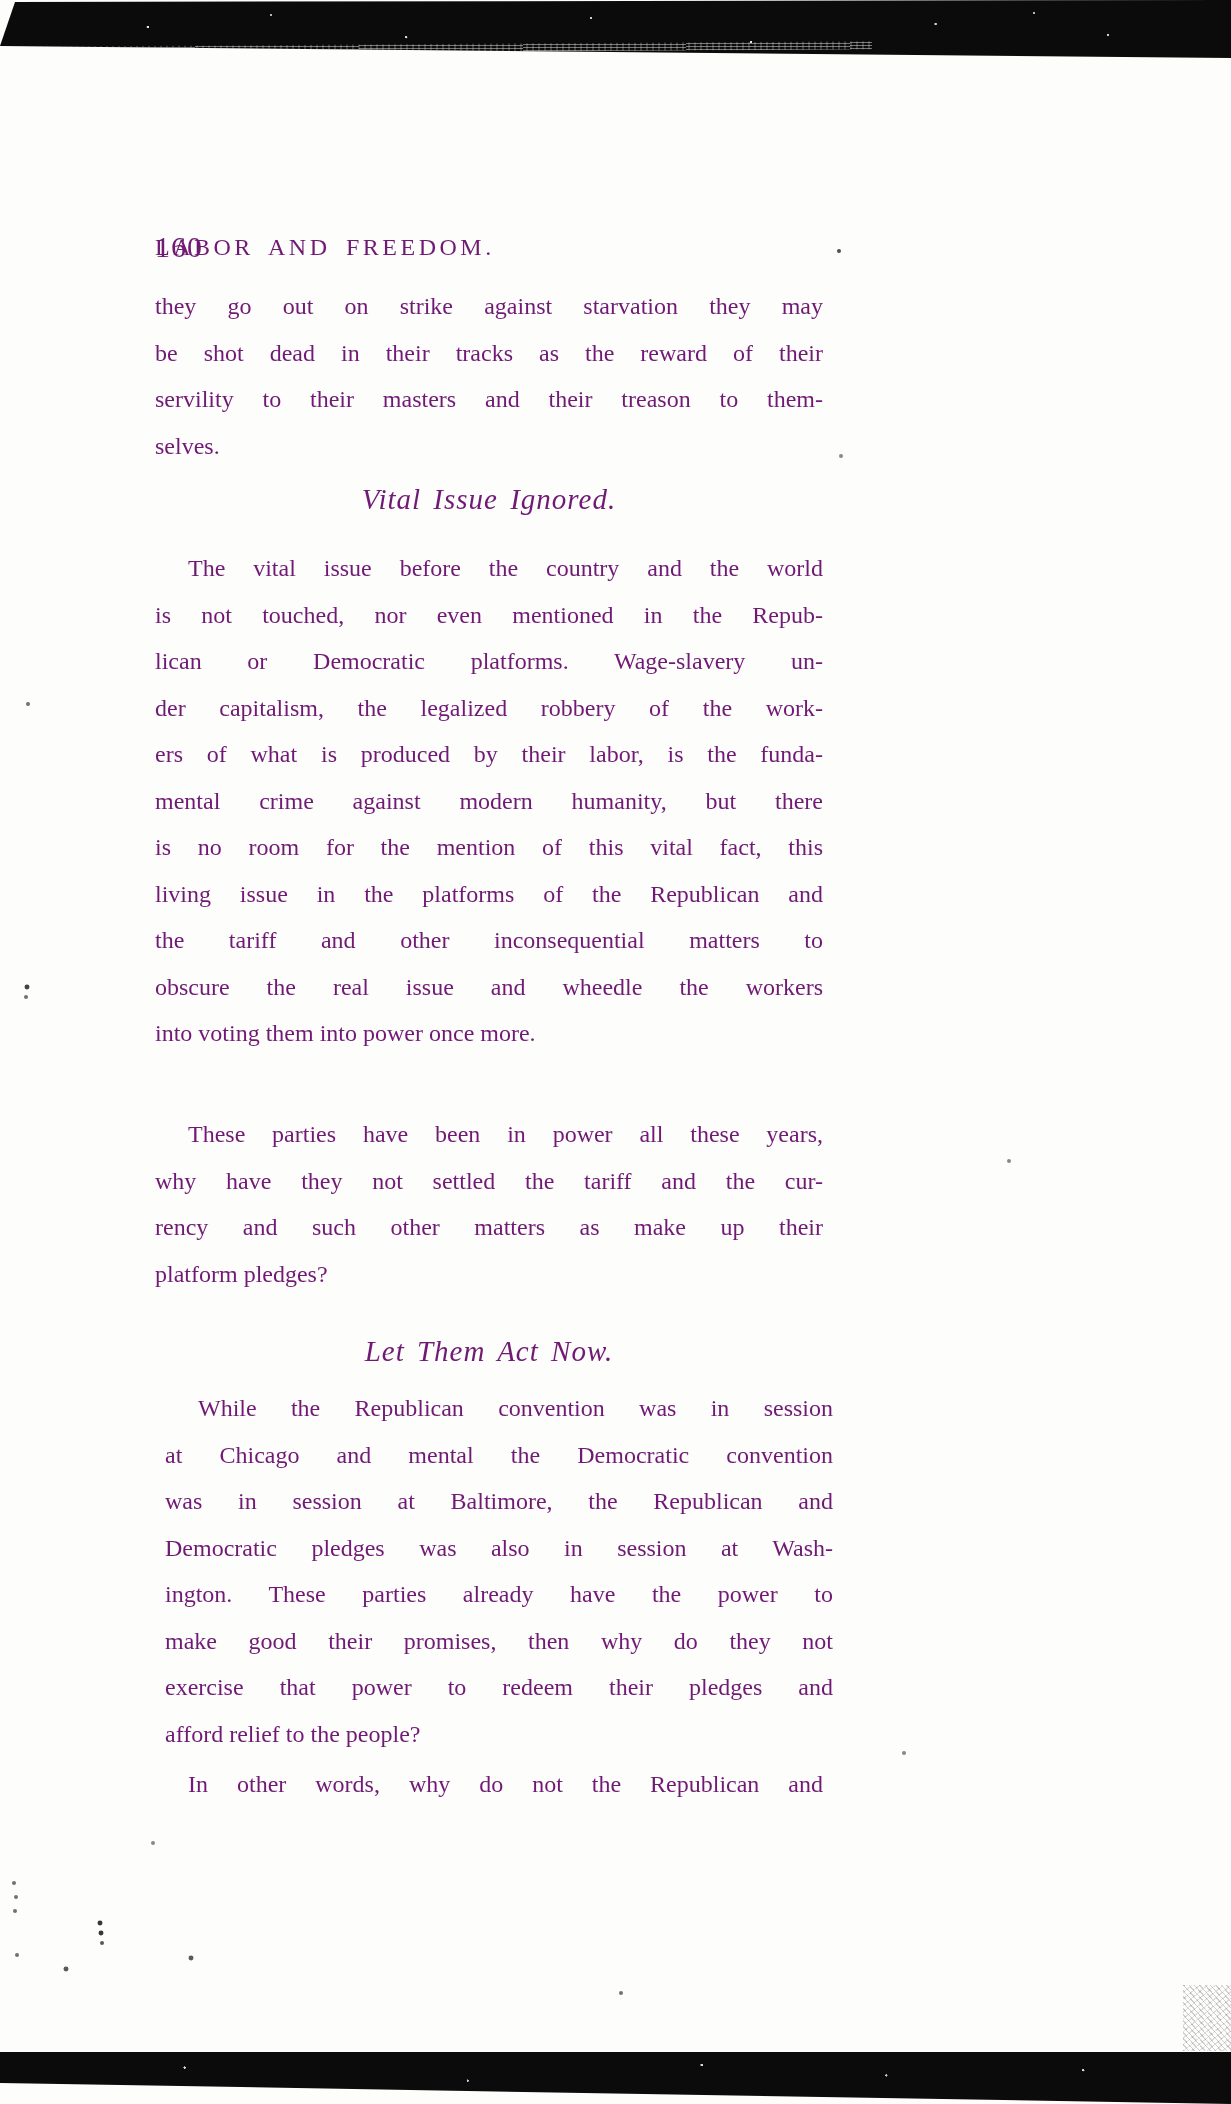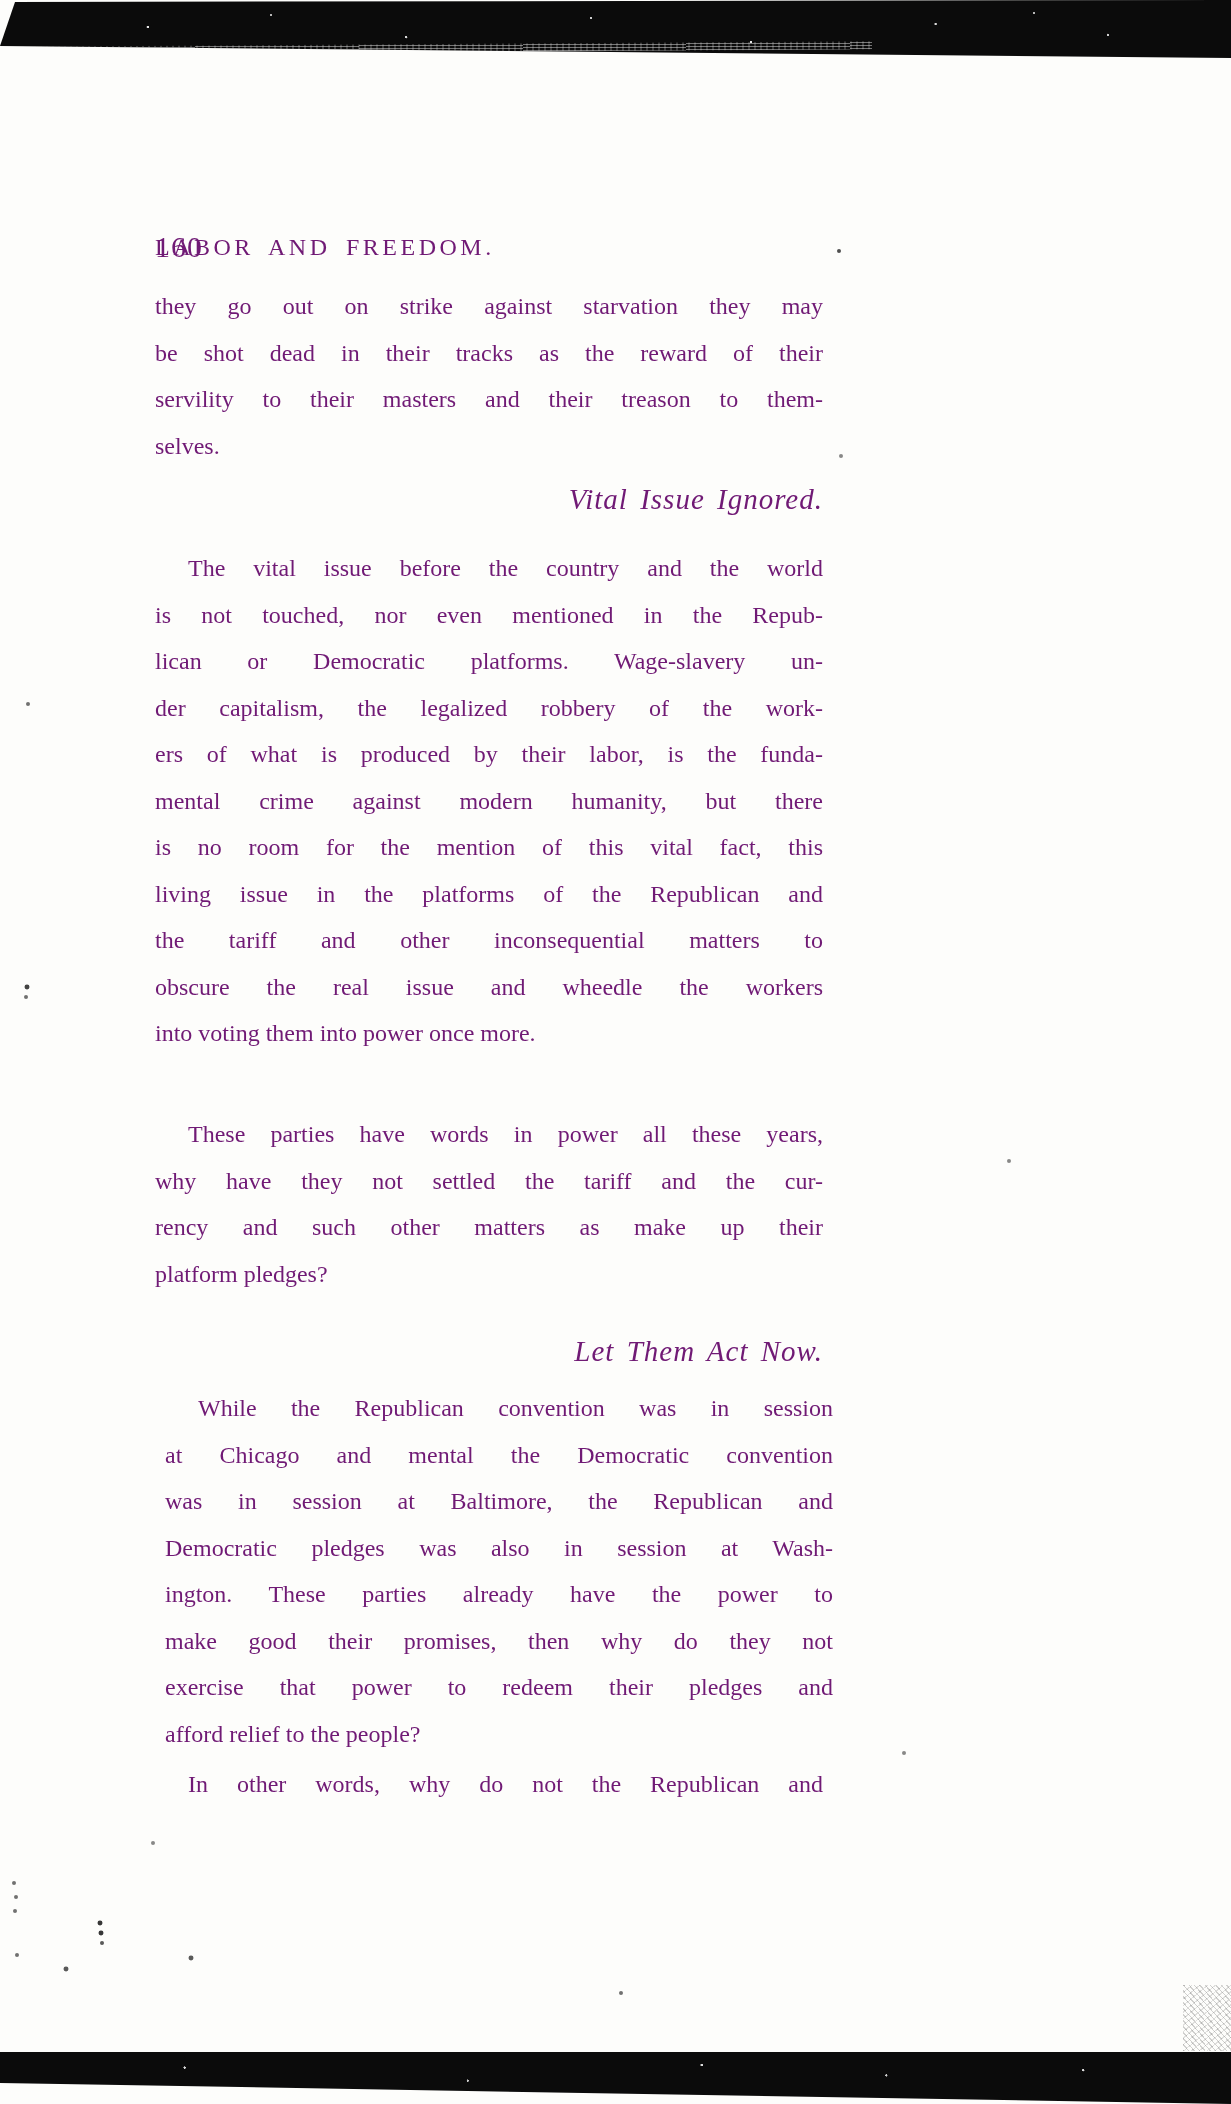--- a/index.html
+++ b/index.html
@@ -87,21 +87,21 @@
   .para{font-size:24px;line-height:46.5px;}
   .line{white-space:nowrap;}
   .jl{text-align:justify;text-align-last:justify;white-space:normal;}
   .indent{padding-left:33px;}
   .p1{top:283px;}
   .p2{top:545px;}
   .p3{top:1111px;}
   .p4{top:1385px;margin-left:10px;}
   .p5{top:1761px;}
   .heading{
-    font-style:italic;font-size:29px;line-height:46px;text-align:right;
+    font-style:italic;font-size:29px;line-height:46px;text-align:center;
     letter-spacing:1px;word-spacing:4px;
   }
   .h1{top:476px;}
   .h2{top:1328px;}
 </style>
 </head>
 <body>
 
 <div id="page">
 
@@ -132,21 +132,21 @@
     <div class="line jl">ers of what is produced by their labor, is the funda-</div>
     <div class="line jl">mental crime against modern humanity, but there</div>
     <div class="line jl">is no room for the mention of this vital fact, this</div>
     <div class="line jl">living issue in the platforms of the Republican and</div>
     <div class="line jl">the tariff and other inconsequential matters to</div>
     <div class="line jl">obscure the real issue and wheedle the workers</div>
     <div class="line">into voting them into power once more.</div>
   </div>
 
   <div class="col para p3">
-    <div class="line jl indent">These parties have words in power all these years,</div>
+    <div class="line jl indent">These parties have been in power all these years,</div>
     <div class="line jl">why have they not settled the tariff and the cur-</div>
     <div class="line jl">rency and such other matters as make up their</div>
     <div class="line">platform pledges?</div>
   </div>
 
   <div class="col heading h2">Let Them Act Now.</div>
 
   <div class="col para p4">
     <div class="line jl indent">While the Republican convention was in session</div>
     <div class="line jl">at Chicago and mental the Democratic convention</div>

